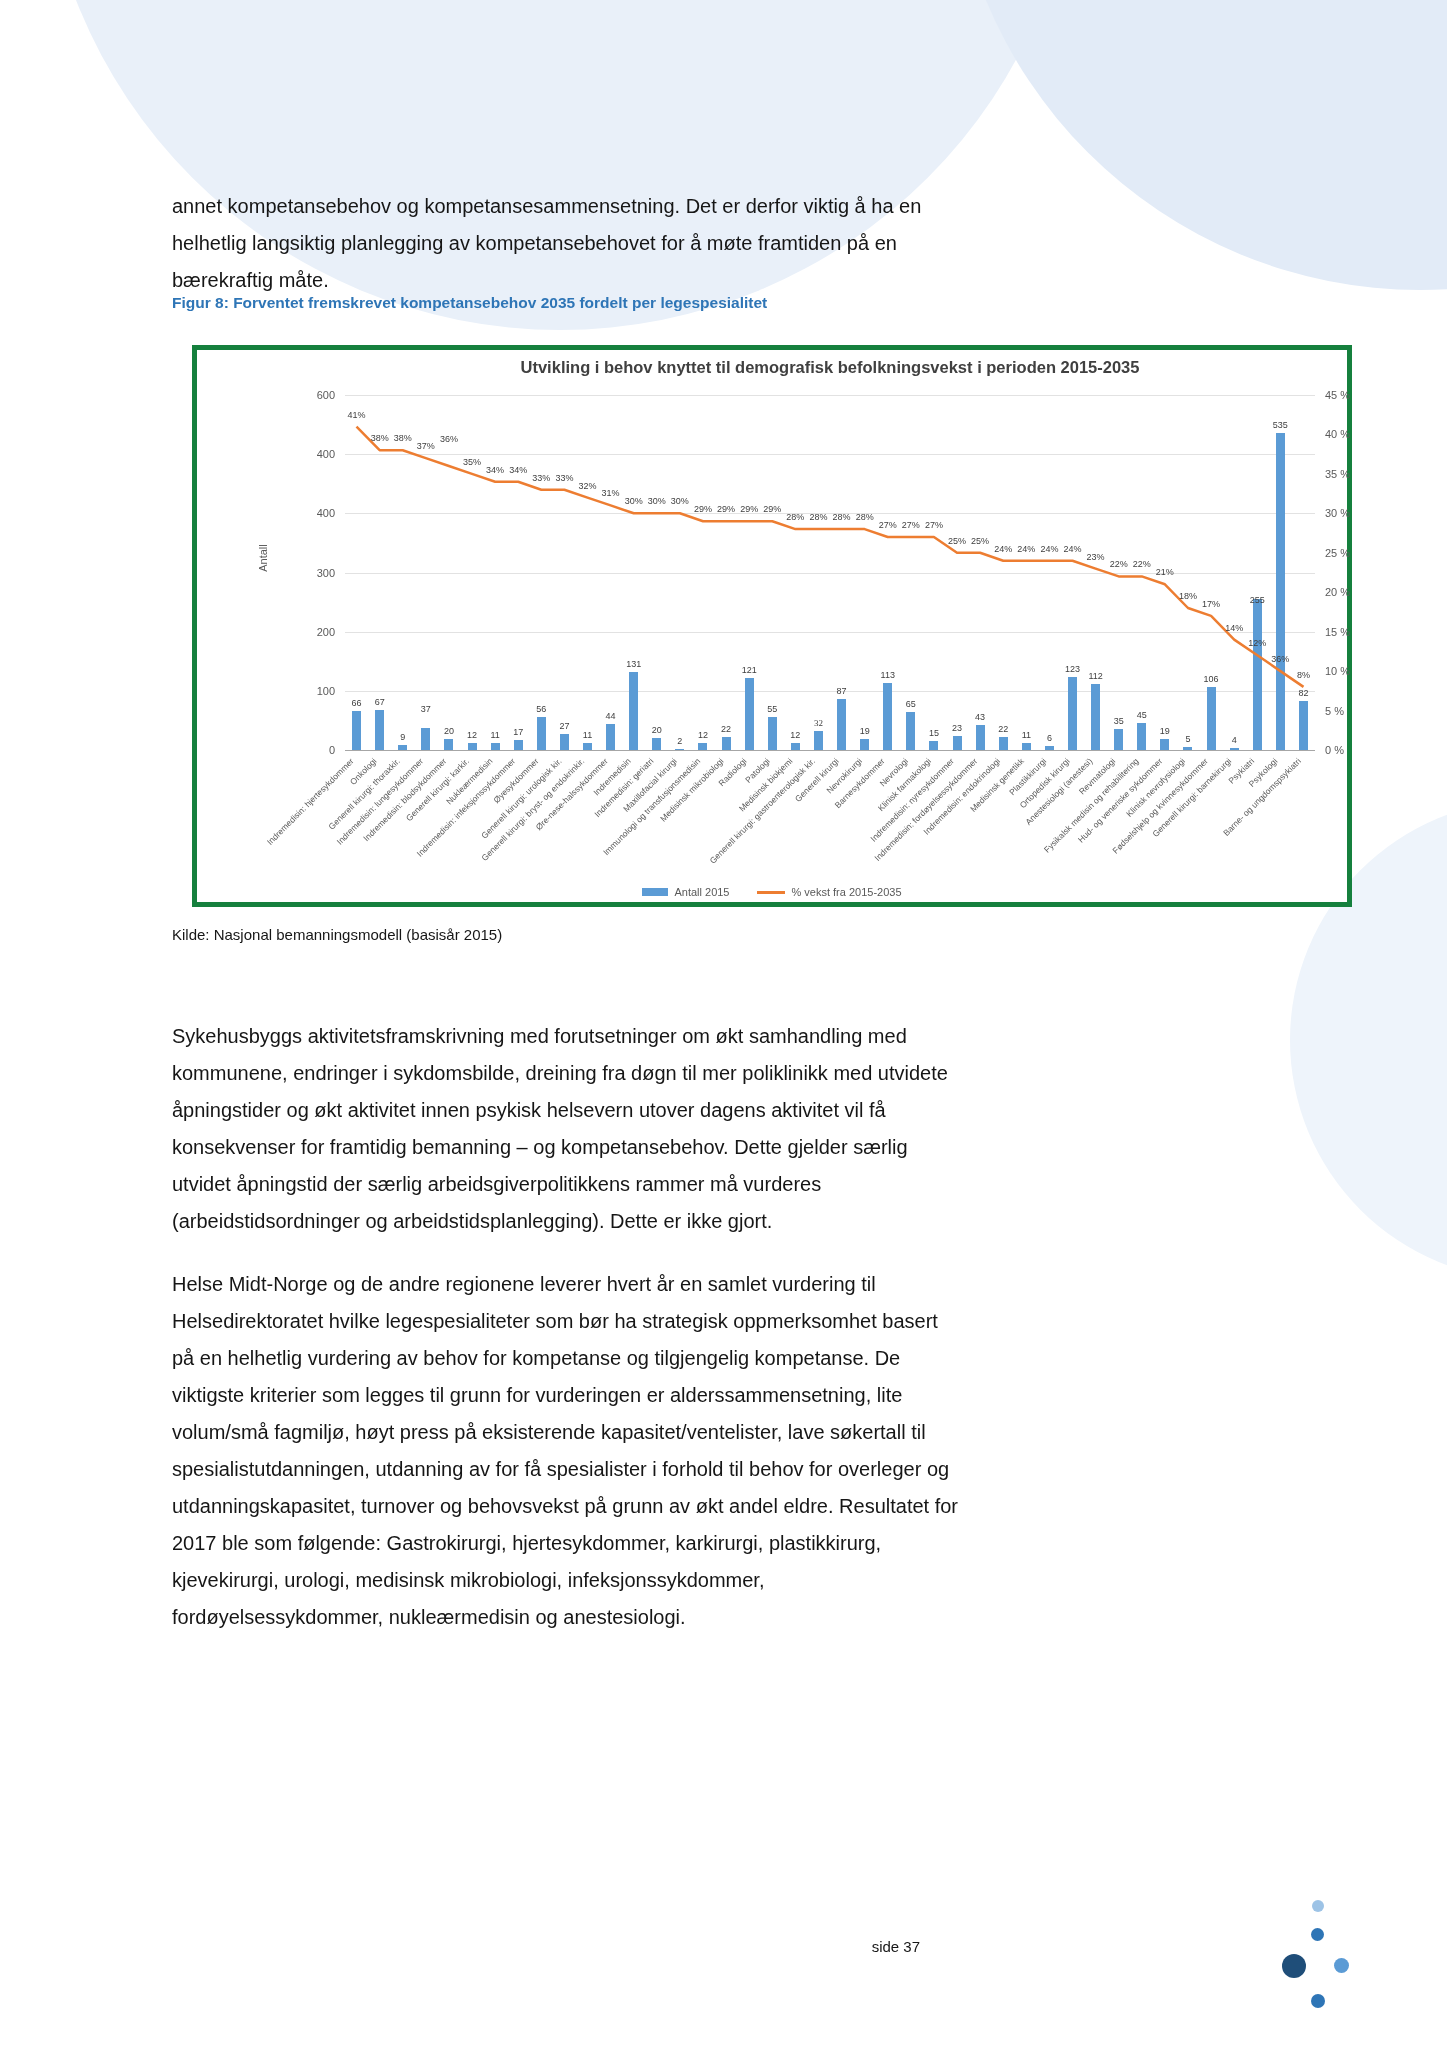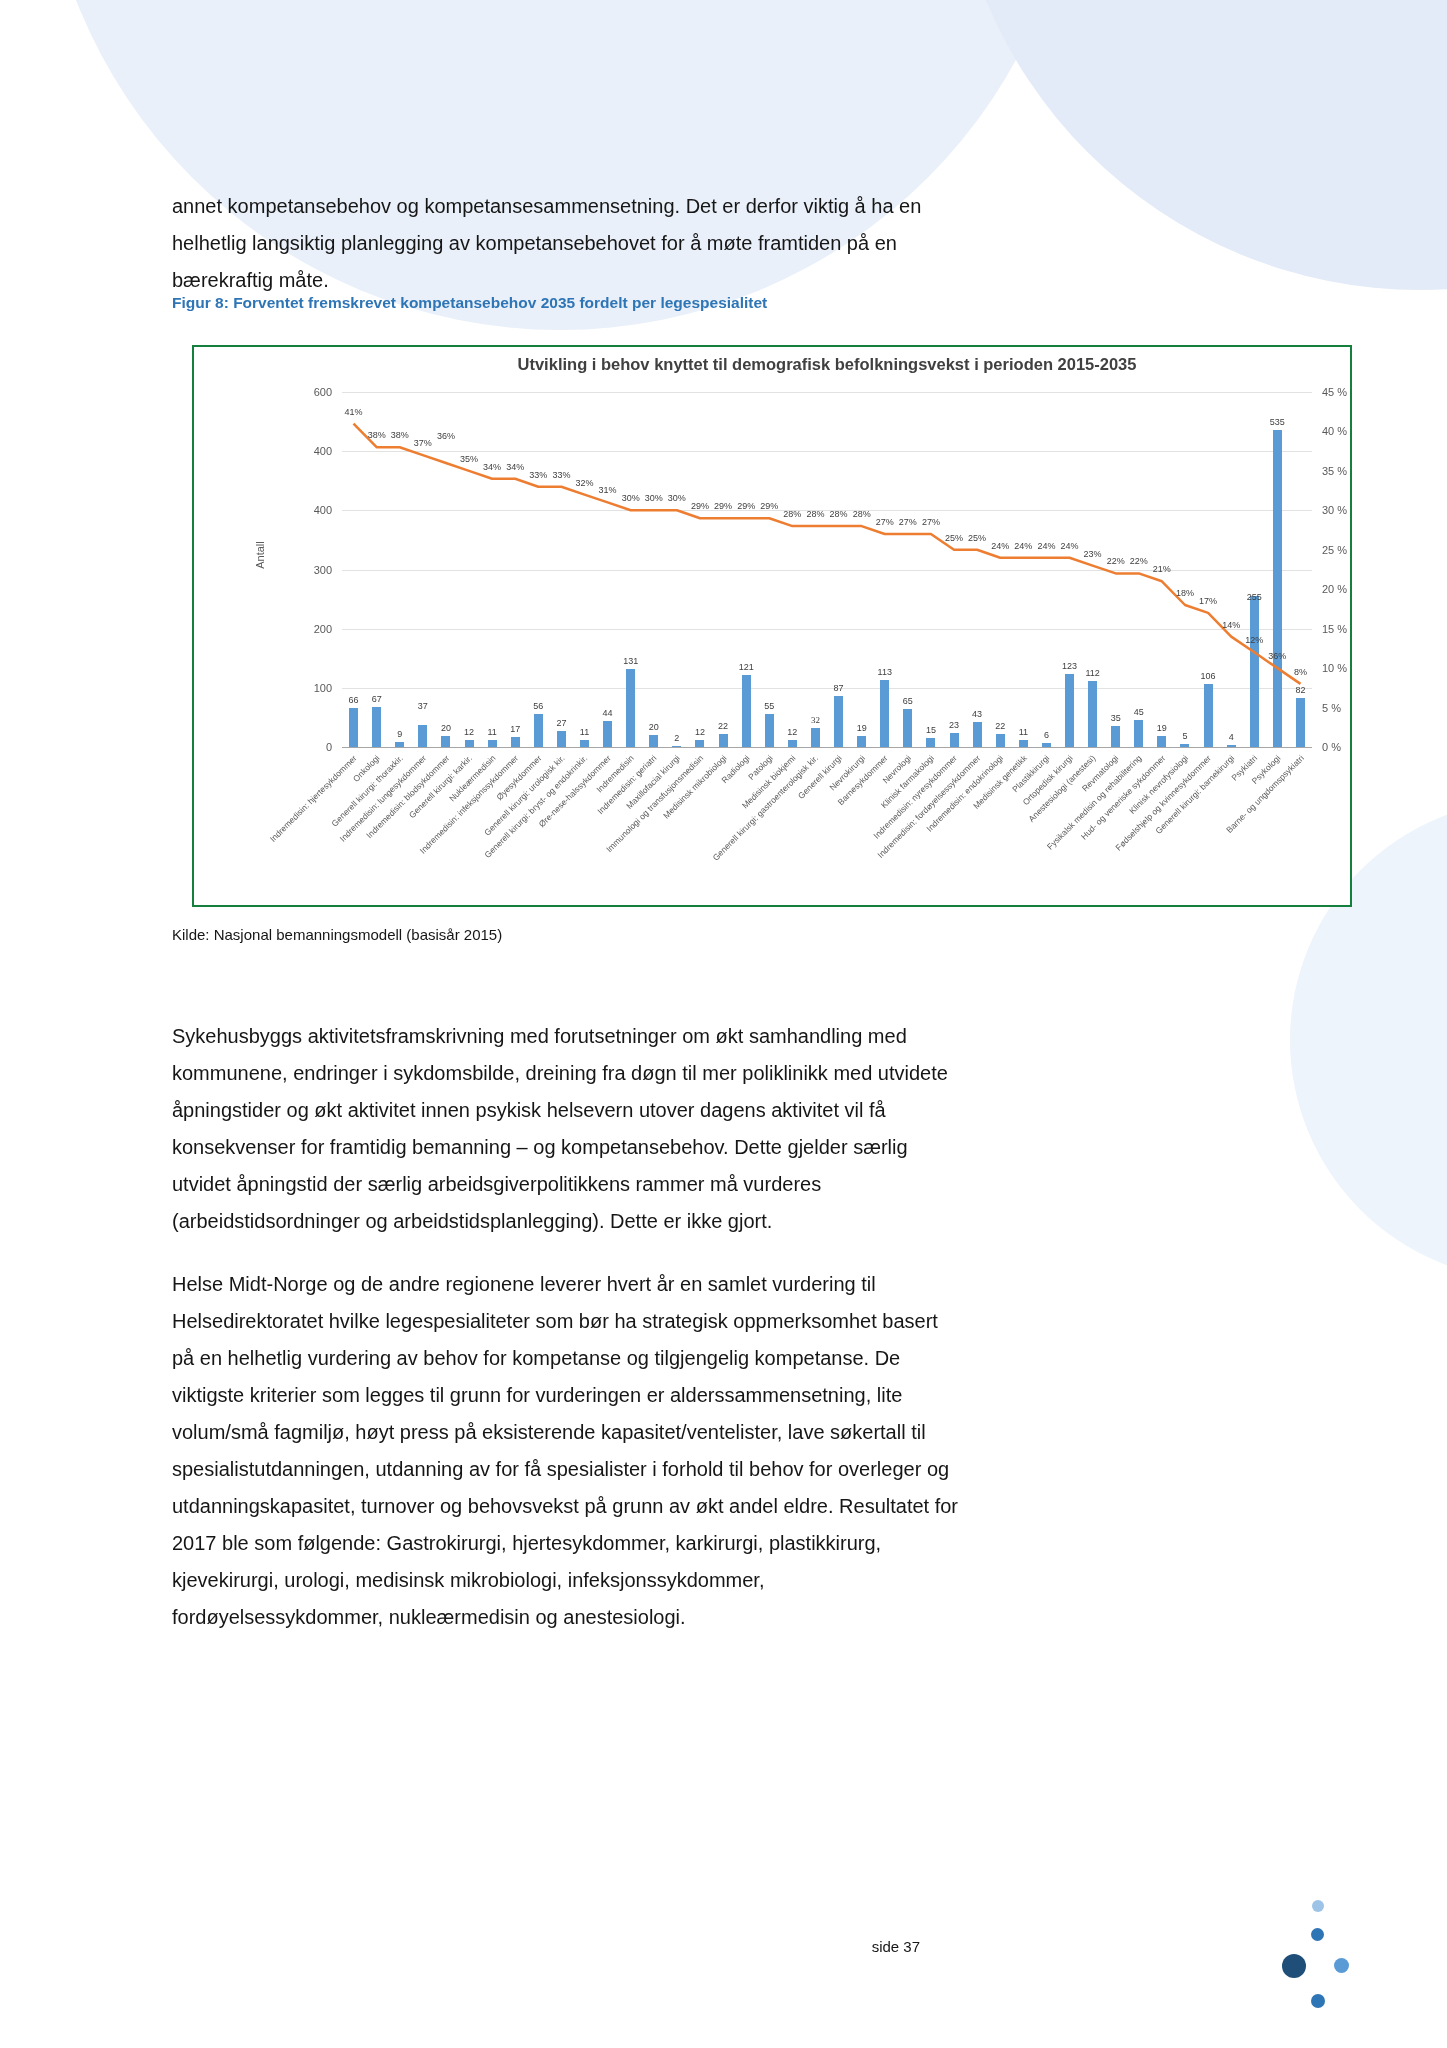--- a/index.html
+++ b/index.html
@@ -16,21 +16,21 @@
   .p1{top:168px;}
   .p2{top:998px;}
   .p3{top:1246px;}
   .fig-caption{position:absolute;left:172px;top:294px;width:900px;
                font-size:15.5px;font-weight:bold;color:#2e75b6;}
   .source-line{position:absolute;left:172px;top:926px;font-size:15px;color:#161616;}
   .footer-page{position:absolute;left:172px;top:1938px;width:748px;text-align:right;
                font-size:15px;color:#161616;}
   
   .chart-box{position:absolute;left:192px;top:345px;width:1160px;height:562px;
-             background:#ffffff;border:2px solid #15803d;box-sizing:border-box;}
+             background:#ffffff;border:5px solid #15803d;box-sizing:border-box;}
   .chart-title{position:absolute;left:148px;top:8px;width:970px;text-align:center;
                font-size:16.5px;font-weight:600;color:#404040;}
   .y-axis-label{position:absolute;left:52px;top:202px;font-size:11px;color:#595959;
                 transform:rotate(-90deg);transform-origin:center;}
   .gridline{position:absolute;height:1px;background:#e2e2e2;}
   .axisline{position:absolute;height:1px;background:#a6a6a6;}
   .tick{position:absolute;font-size:11px;color:#595959;line-height:12px;}
   .tick-left{width:50px;text-align:right;}
   .tick-right{width:40px;text-align:left;}
   .bar{position:absolute;width:9px;}
@@ -61,20 +61,30 @@
   <div class="deco deco-right-mid"></div>
 
   <div class="content">
     <p class="para p1">annet kompetansebehov og kompetansesammensetning. Det er derfor viktig å ha en helhetlig langsiktig planlegging av kompetansebehovet for å møte framtiden på en bærekraftig måte.</p>
 
     <div class="fig-caption">Figur 8: Forventet fremskrevet kompetansebehov 2035 fordelt per legespesialitet</div>
 
     <div class="chart-box">
       <div class="chart-title">Utvikling i behov knyttet til demografisk befolkningsvekst i perioden 2015-2035</div>
       <div class="y-axis-label">Antall</div>
+      <div class="legend">
+        <span class="legend-item">
+          <span class="sw-bar" style="background: rgb(91, 155, 213);"></span>
+          <span>Antall 2015</span>
+        </span>
+        <span class="legend-item">
+          <span class="sw-line" style="background: rgb(237, 125, 49);"></span>
+          <span>% vekst fra 2015-2035</span>
+        </span>
+      </div>
     <div class="gridline" style="left: 148px; top: 45px; width: 970px;"></div>
         <div class="tick tick-left" style="left: 88px; top: 39px;">600</div>
         <div class="gridline" style="left: 148px; top: 104.167px; width: 970px;"></div>
         <div class="tick tick-left" style="left: 88px; top: 98.1667px;">400</div>
         <div class="gridline" style="left: 148px; top: 163.333px; width: 970px;"></div>
         <div class="tick tick-left" style="left: 88px; top: 157.333px;">400</div>
         <div class="gridline" style="left: 148px; top: 222.5px; width: 970px;"></div>
         <div class="tick tick-left" style="left: 88px; top: 216.5px;">300</div>
         <div class="gridline" style="left: 148px; top: 281.667px; width: 970px;"></div>
         <div class="tick tick-left" style="left: 88px; top: 275.667px;">200</div>

